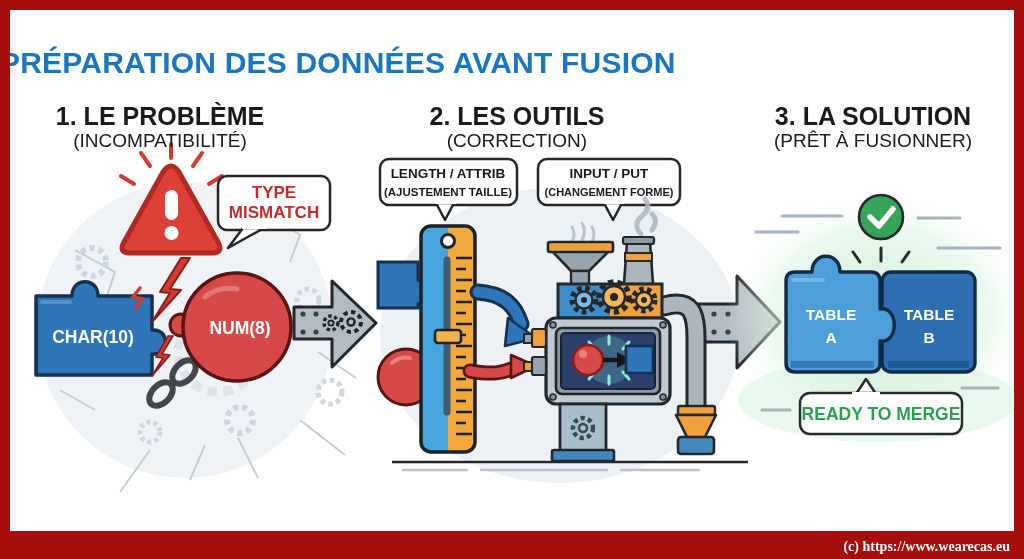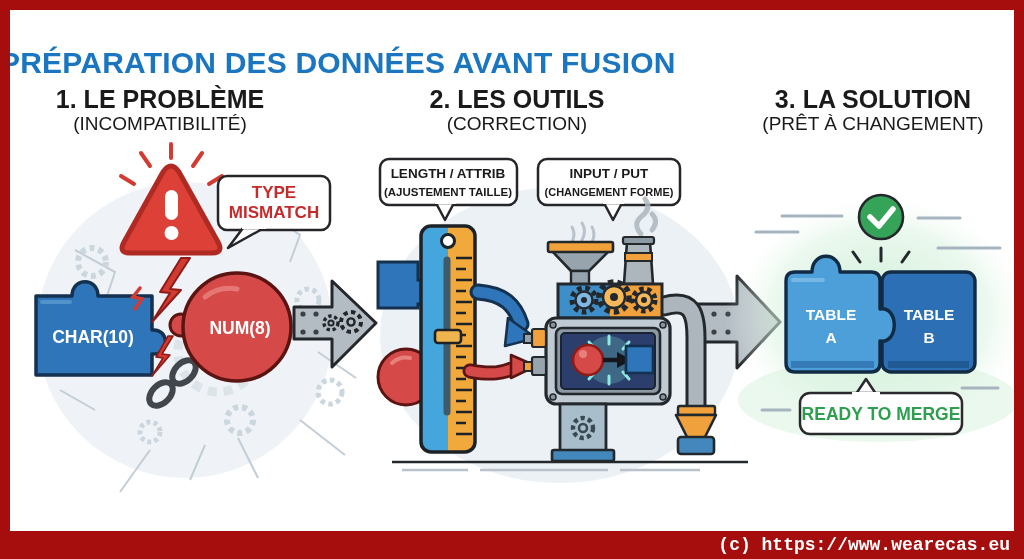--- a/index.html
+++ b/index.html
@@ -3,28 +3,28 @@
 <meta charset="utf-8">
 <style>
   html,body{margin:0;padding:0;background:#e8e8e8;}
   .stage{position:relative;width:1024px;height:559px;background:#ffffff;overflow:hidden;
          font-family:"Liberation Sans",sans-serif;}
   .frame{position:absolute;inset:0;border:10px solid #a60d0d;border-bottom-width:28px;
          box-sizing:border-box;z-index:6;pointer-events:none;}
   .art{position:absolute;left:0;top:0;z-index:1;}
   .title{position:absolute;top:26px;left:0;right:0;padding-right:92px;box-sizing:border-box;
          text-align:left;font-size:30px;font-weight:bold;color:#1b76c1;letter-spacing:.2px;z-index:3;}
-  .sec{position:absolute;top:86px;width:250px;text-align:center;color:#1a1a1c;z-index:3;}
+  .sec{position:absolute;top:103px;width:250px;text-align:center;color:#1a1a1c;z-index:3;}
   .sec .h{font-size:25px;font-weight:bold;line-height:1.08;}
   .sec .s{font-size:19px;font-weight:normal;line-height:1.15;}
   .sec.problem{left:35px;}
   .sec.tools{left:392px;}
   .sec.solution{left:748px;}
   .copyright{position:absolute;right:14px;bottom:4px;z-index:7;color:#ffffff;
-             font-family:Liberation Mono, monospace;font-size:18px;font-weight:bold;}
+             font-family:Liberation Serif, serif;font-size:14px;font-weight:bold;}
   svg text{font-family:"Liberation Sans",sans-serif;}
 </style>
 </head>
 <body>
 
 <div class="stage">
 
   <svg class="art" width="1024" height="559" viewBox="0 0 1024 559">
     <defs>
       <radialGradient id="gradGreen" cx="50%" cy="50%" r="50%">
@@ -284,18 +284,18 @@
   <div class="sec problem">
     <div class="h">1. LE PROBLÈME</div>
     <div class="s">(INCOMPATIBILITÉ)</div>
   </div>
   <div class="sec tools">
     <div class="h">2. LES OUTILS</div>
     <div class="s">(CORRECTION)</div>
   </div>
   <div class="sec solution">
     <div class="h">3. LA SOLUTION</div>
-    <div class="s">(PRÊT À CHANGEMENT)</div>
+    <div class="s">(PRÊT À FUSIONNER)</div>
   </div>
 
   <div class="frame"></div>
   <div class="copyright">(c) https://www.wearecas.eu</div>
 </div>
 
 </body></html>

